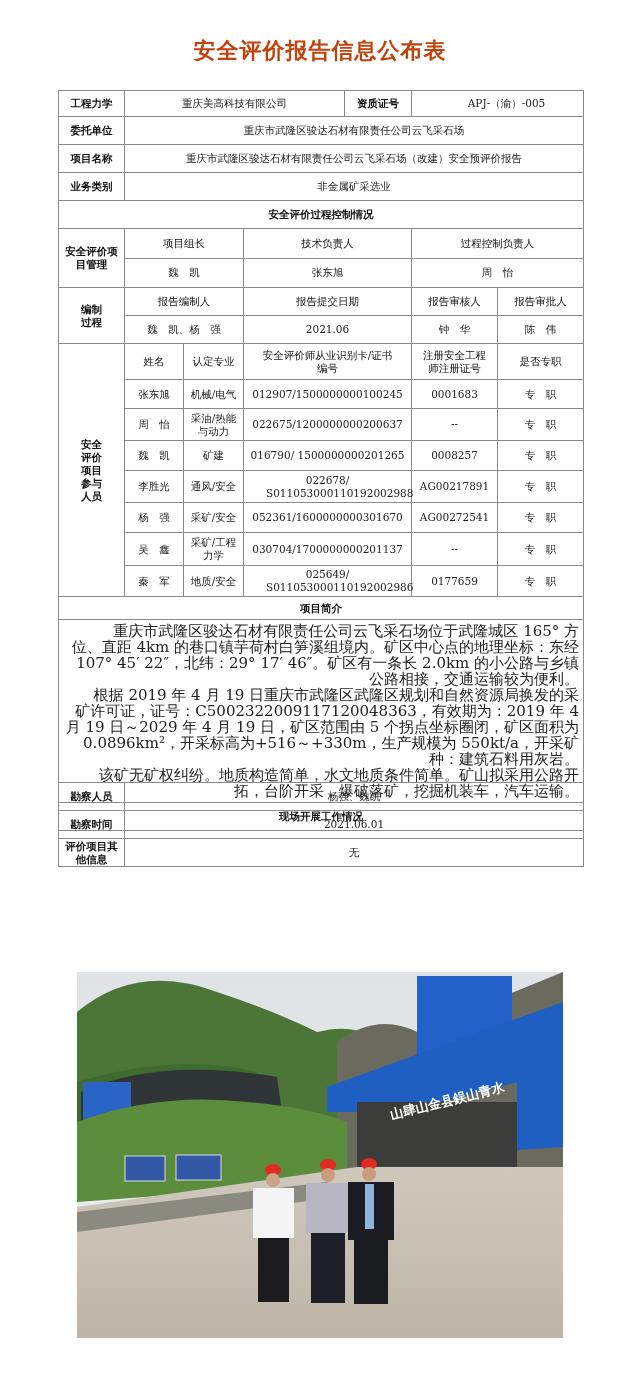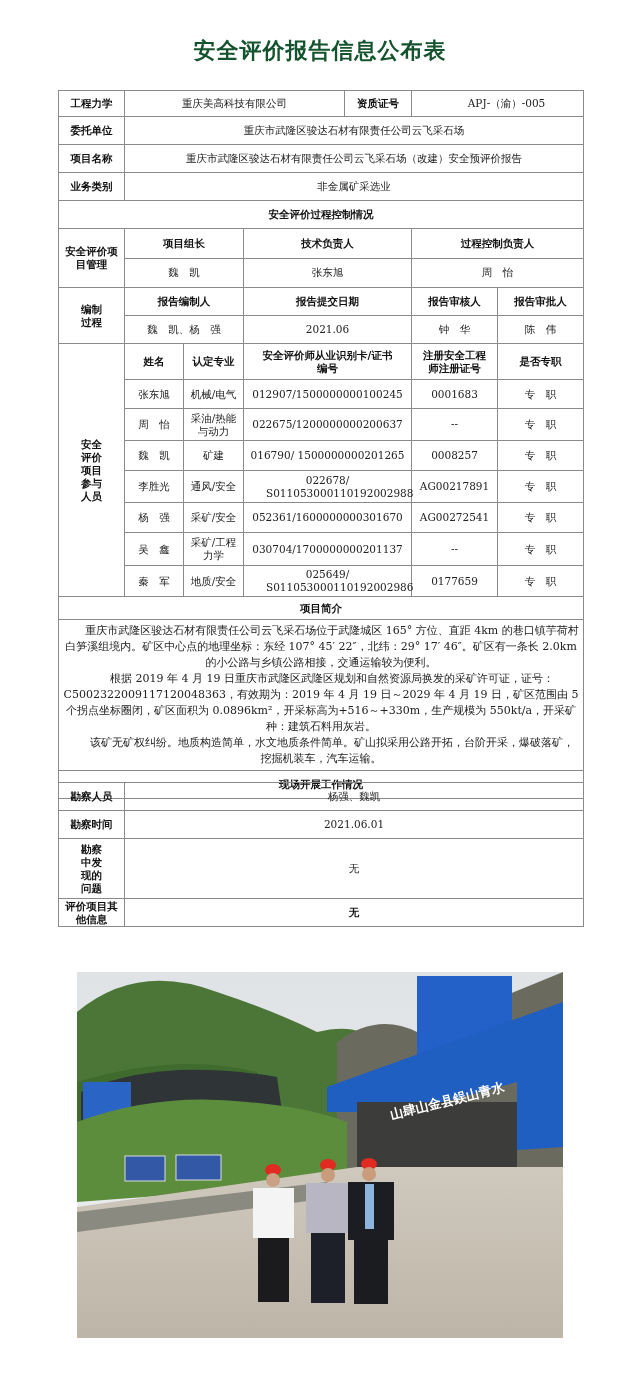--- a/index.html
+++ b/index.html
@@ -1,28 +1,28 @@
 <!DOCTYPE html>
 <html><head>
 <meta charset="utf-8">
 <style>
   html, body { margin:0; padding:0; background:#ffffff; }
   body { width:640px; height:1377px; position:relative; overflow:hidden;
          font-family:"DejaVu Serif","Liberation Serif",serif; color:#222; }
   .title { position:absolute; top:36px; left:0; width:640px; text-align:center;
            font-family:"DejaVu Sans","Liberation Sans",sans-serif; font-weight:bold;
-           font-size:22px; color:#14532d; letter-spacing:1px; }
+           font-size:22px; color:#c2410c; letter-spacing:1px; }
   table { position:absolute; left:58px; width:525px; border-collapse:collapse;
           table-layout:fixed; font-size:10.5px; }
   td { border:1px solid #8a8a8a; text-align:center; vertical-align:middle;
        padding:0 2px; line-height:13px; }
-  .b { font-weight:bold; color:#111;margin-top:28px; }
+  .b { font-weight:normal; color:#111;margin-top:28px; }
   .lbl { font-weight:bold; color:#111; }
   .sec { font-weight:bold; color:#111; height:27px; }
-  .intro { text-align:center; font-size:11px; line-height:16px; padding:3px 4px; }
+  .intro { text-align:right; font-size:15px; line-height:16px; padding:3px 4px; }
   .intro p { margin:0; text-indent:2em; }
   #t1 { top:90px; }
   #t2 { top:782px; }
   .photo { position:absolute; left:77px; top:972px; width:486px; height:366px; overflow:hidden; }
 </style>
 </head>
 <body>
 
 <div class="title">安全评价报告信息公布表</div>
 
@@ -165,24 +165,20 @@
       <col style="width:459px">
     </colgroup>
   <tbody>
       <tr style="height:28px">
     <td class="lbl">勘察人员</td>
     <td>杨强、魏凯</td>
   </tr>
   <tr style="height:28px">
     <td class="lbl">勘察时间</td>
     <td>2021.06.01</td>
-  </tr>
-  <tr style="height:60px">
-    <td class="lbl" style="padding:0 18px">勘察中发现的问题</td>
-    <td>无</td>
   </tr>
   <tr style="height:28px">
     <td class="lbl" style="padding:0 6px">评价项目其他信息</td>
     <td class="b">无</td>
   </tr>
 </tbody>
   </table>
 
 <div class="photo">
   <svg width="486" height="366" viewBox="0 0 486 366">

